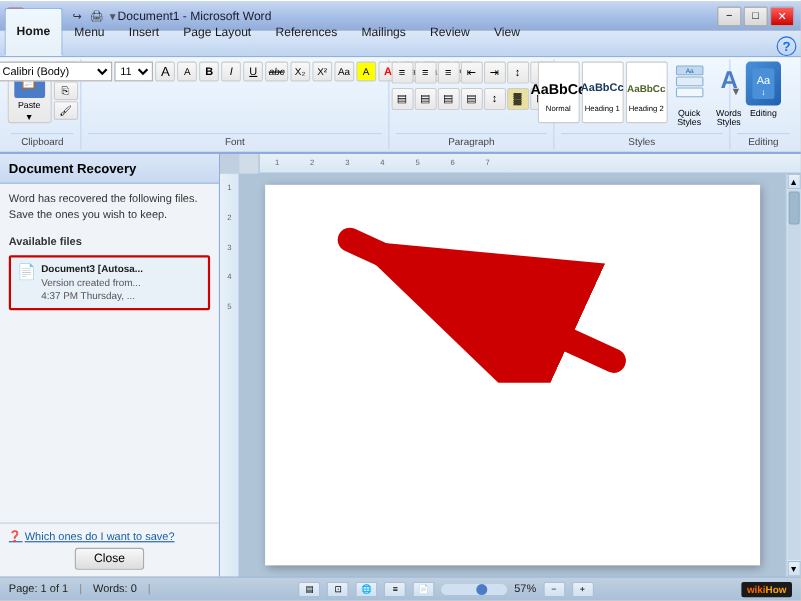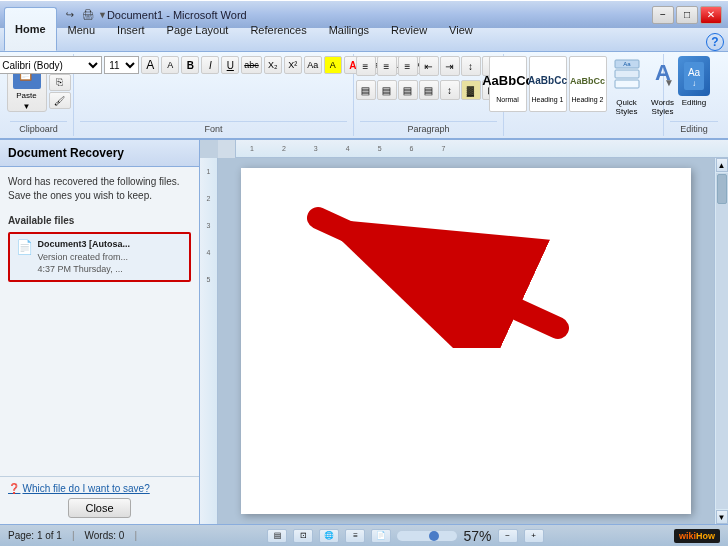--- a/index.html
+++ b/index.html
@@ -212,21 +212,21 @@
       padding: 0 8px;
       gap: 10px;
       font-size: 10px;
       color: #222;
     }
     .status-sep { color: #888; }
     .status-right { margin-left: auto; display: flex; align-items: center; gap: 6px; }
     .view-btn { width: 20px; height: 14px; background: linear-gradient(to bottom, #e8f0f8, #d0e0f0); border: 1px solid #aac0d8; border-radius: 2px; cursor: pointer; display: flex; align-items: center; justify-content: center; font-size: 8px; }
     .zoom-slider { width: 60px; height: 10px; background: #d0e0f0; border-radius: 5px; position: relative; cursor: pointer; }
     .zoom-thumb { width: 10px; height: 10px; background: #4a7cc7; border-radius: 50%; position: absolute; top: 0; left: 32px; }
-    .zoom-pct { font-size: 14px; }
+    .zoom-pct { font-size: 10px; }
     .wikihow-badge { background: #1a1a1a; color: #ff6600; font-size: 9px; font-weight: bold; padding: 2px 5px; border-radius: 2px; margin-left: auto; }
   </style>
 </head>
 <body>
 
 <div class="title-bar">
   <div class="title-bar-left">
     <div class="title-bar-icon">W</div>
     <div class="quick-access">
       <button class="qa-btn">💾</button>
@@ -283,21 +283,21 @@
         <select class="size-select">
           <option>11</option>
         </select>
         <button class="font-btn" style="font-size:12px;">A</button>
         <button class="font-btn" style="font-size:9px;">A</button>
       </div>
       <div class="font-row2">
         <button class="font-btn bold">B</button>
         <button class="font-btn italic">I</button>
         <button class="font-btn underline">U</button>
-        <button class="font-btn" style="text-decoration:line-through;font-size:9px;">abc</button>
+        <button class="font-btn" style="text-decoration:line-through;font-size:9px;font-style:italic;">abc</button>
         <button class="font-btn" style="font-size:9px;">X₂</button>
         <button class="font-btn" style="font-size:9px;">X²</button>
         <button class="font-btn" style="font-size:9px;">Aa</button>
       </div>
       <div class="font-row3">
         <button class="font-btn" style="background:yellow;font-size:9px;">A</button>
         <button class="font-btn" style="color:red;font-weight:bold;">A</button>
         <button class="font-btn" style="font-size:9px;">Aa</button>
         <button class="font-btn" style="font-size:9px;">Aa▼</button>
         <button class="font-btn" style="font-size:9px;">✏</button>
@@ -363,20 +363,21 @@
       <div class="styles-large-btn">
         <div class="styles-icon">
           <svg width="28" height="36" viewBox="0 0 28 36">
             <text x="14" y="22" text-anchor="middle" font-size="22" fill="#4a7cc7" font-weight="bold">A</text>
             <text x="20" y="28" text-anchor="middle" font-size="10" fill="#666">▼</text>
           </svg>
         </div>
         <span style="font-size:8px;text-align:center;">Words Styles</span>
       </div>
     </div>
+    <div class="group-label">Styles</div>
   </div>
 
   <div class="ribbon-group editing-group">
     <div class="group-content">
       <div class="editing-btn">
         <div class="editing-icon">
           <svg width="28" height="36" viewBox="0 0 28 36">
             <rect x="4" y="4" width="20" height="28" rx="2" fill="#4a90d9"></rect>
             <text x="14" y="18" text-anchor="middle" font-size="10" fill="white">Aa</text>
             <text x="14" y="28" text-anchor="middle" font-size="8" fill="white">↓</text>
@@ -406,21 +407,21 @@
             <div class="file-name">Document3 [Autosa...</div>
             <div class="file-meta">Version created from...</div>
             <div class="file-meta">4:37 PM Thursday, ...</div>
           </div>
         </div>
       </div>
     </div>
     <div class="recovery-footer">
       <div class="help-link">
         <span>❓</span>
-        <span>Which file do I want to save?</span>
+        <span>Which ones do I want to save?</span>
       </div>
       <button class="close-btn">Close</button>
     </div>
   </div>
 
   <div class="ruler-area">
 
     <div class="h-ruler">
       <div style="position:absolute;left:0;top:0;width:18px;height:18px;background:#d0dce8;border-right:1px solid #aac0d8;"></div>
       <div style="margin-left:18px;display:flex;width:100%;">

